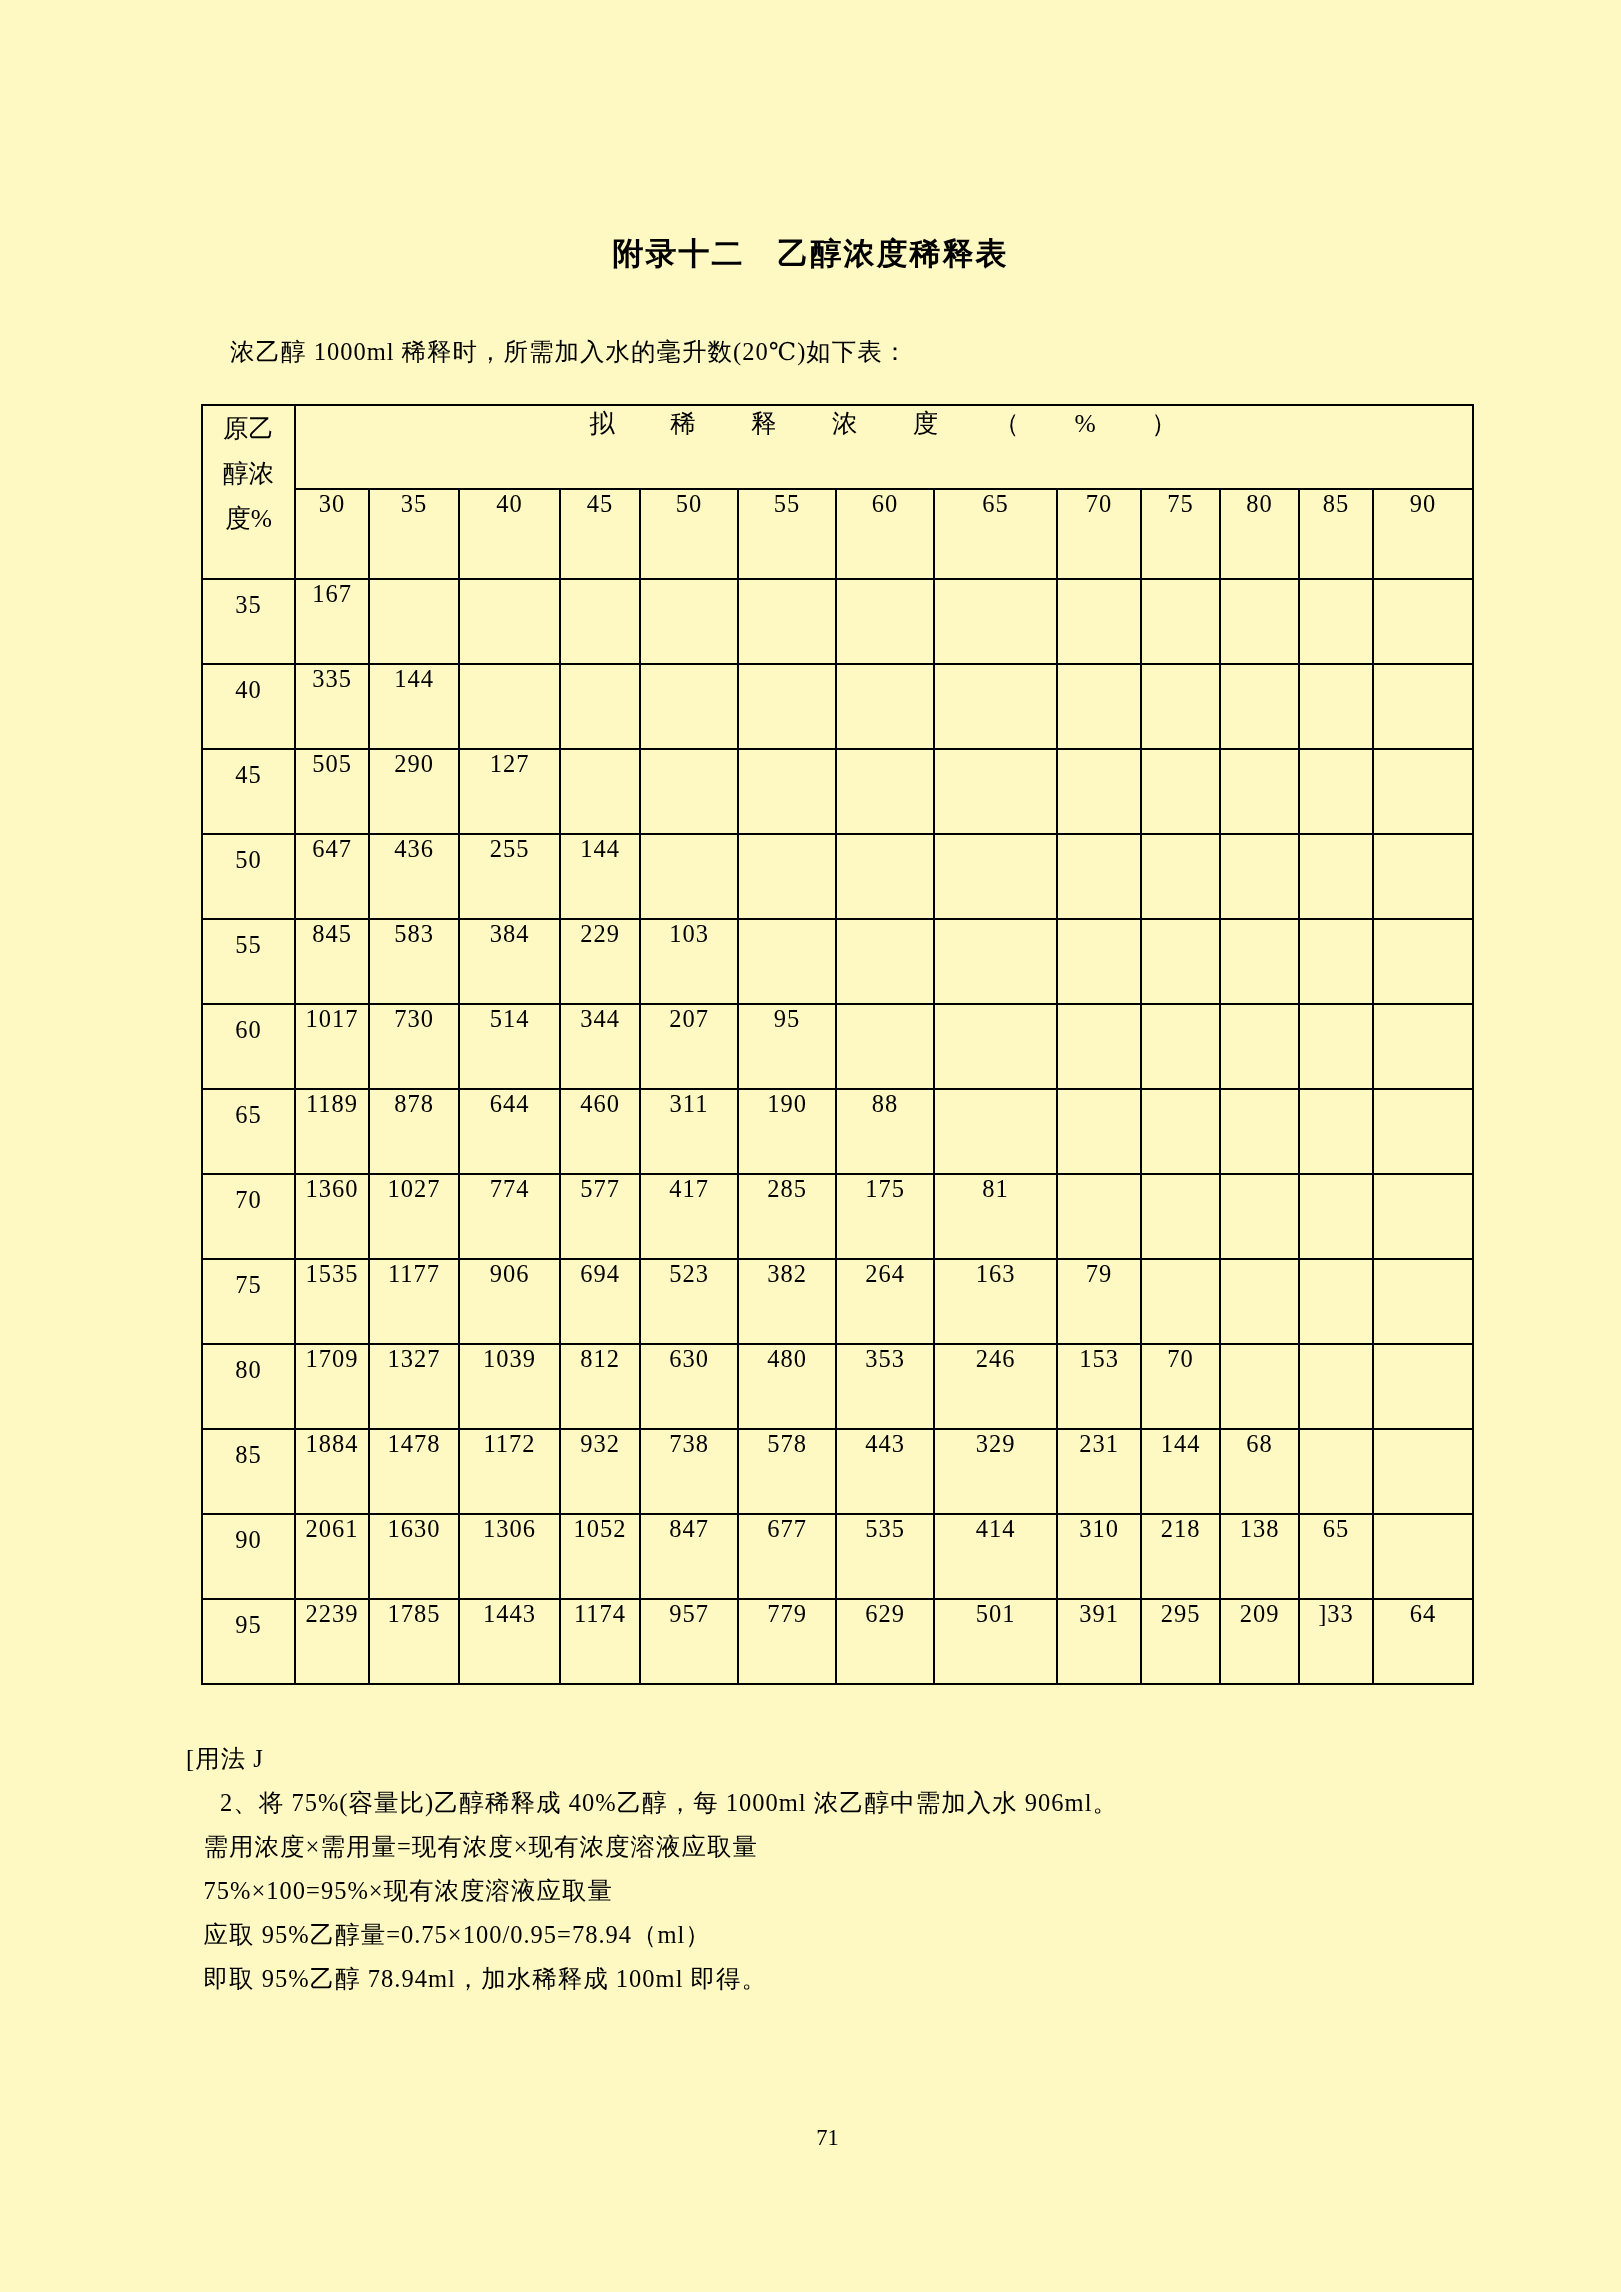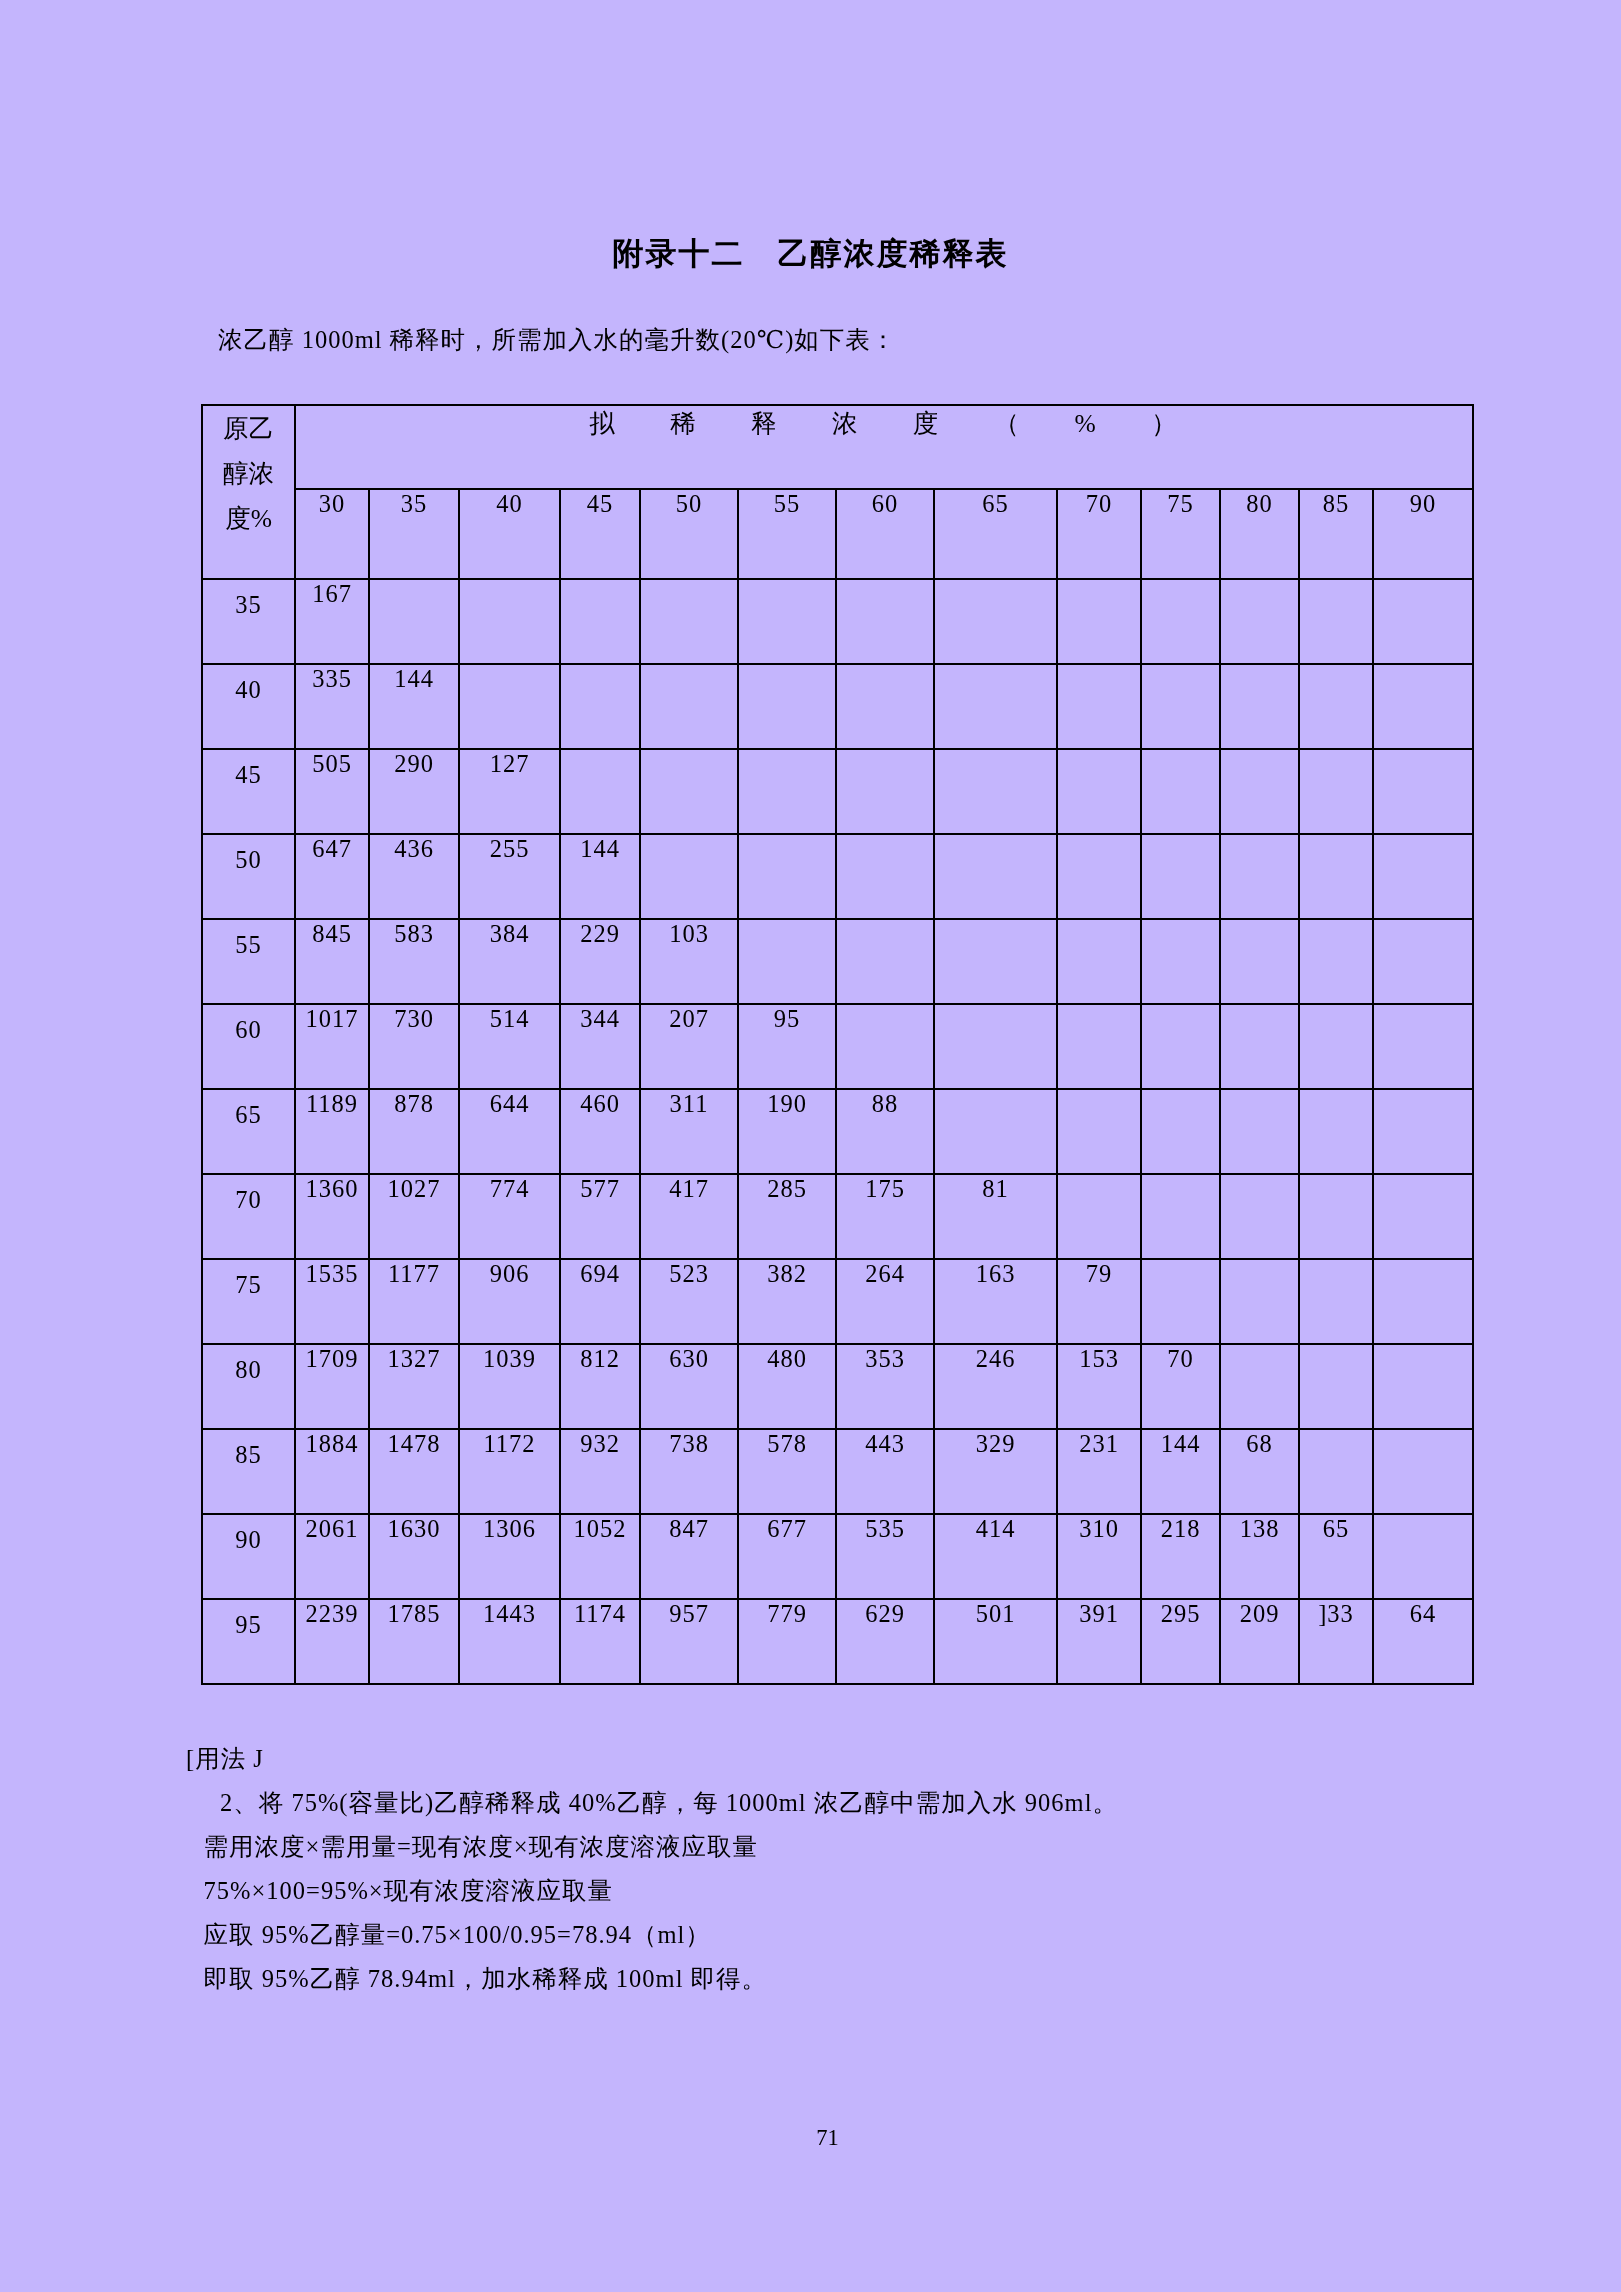--- a/index.html
+++ b/index.html
@@ -1,31 +1,31 @@
 <!DOCTYPE html>
 <html><head>
 <meta charset="utf-8">
 <style>
   html,body { margin:0; padding:0; background:#888; }
   .page {
     position:relative;
     width:1621px; height:2293px;
-    background:#c4b5fd;
+    background:#fef9c3;
     color:#000;
     font-family:"Liberation Serif","DejaVu Serif",serif;
     margin:0 auto;
     overflow:hidden;
   }
   .title {
     position:absolute; top:233px; left:0; width:100%;
     text-align:center; margin:0;
     font-size:31px; font-weight:bold; letter-spacing:2px;
   }
   .intro {
-    position:absolute; top:323px; left:218px; margin:0;
+    position:absolute; top:323px; left:218px; margin:12px;
     font-size:24.5px; letter-spacing:1px;
   }
   table.dilution {
     position:absolute; top:404px; left:201px;
     width:1272px;
     border-collapse:collapse; table-layout:fixed;
     font-size:24.5px;
   }
   table.dilution th, table.dilution td {
     border:2.9px solid #000;

